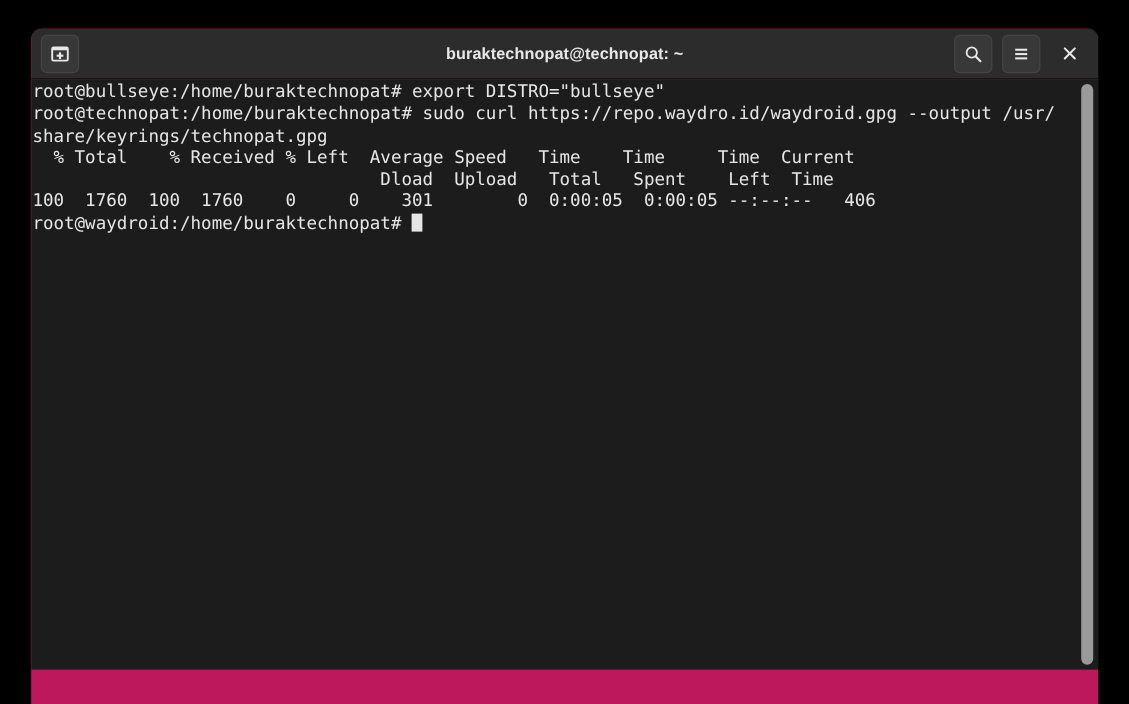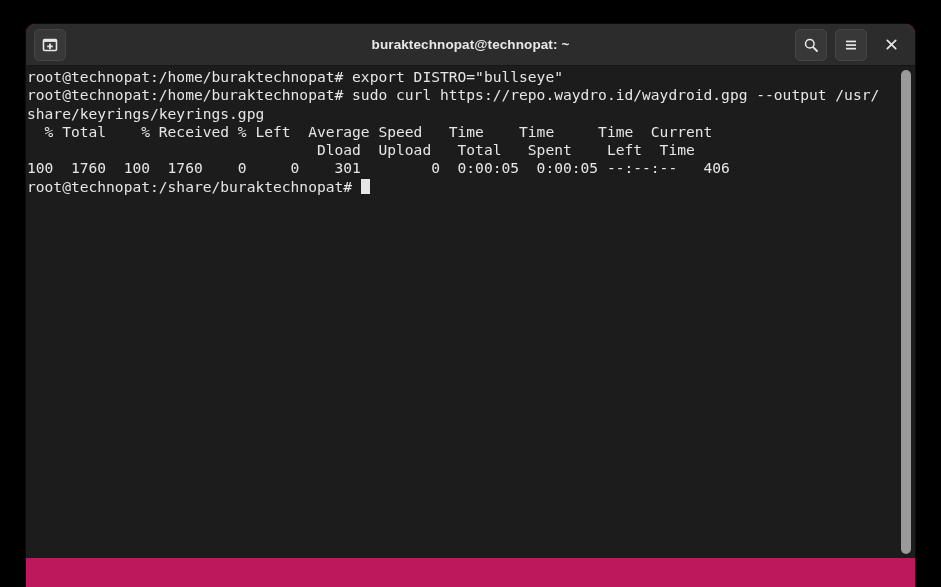--- a/index.html
+++ b/index.html
@@ -172,27 +172,27 @@
               <line x1="3.3" y1="3.3" x2="11.7" y2="11.7" stroke="#e8e8e8" stroke-width="1.7" stroke-linecap="round"></line>
               <line x1="11.7" y1="3.3" x2="3.3" y2="11.7" stroke="#e8e8e8" stroke-width="1.7" stroke-linecap="round"></line>
             </svg>
           </span>
         </div>
       </div>
     </div>
 
     <div id="terminal-body">
 
-      <pre id="term-text"><span>root@technopat:/home/buraktechnopat# export DISTRO="bullseye"</span>
+      <pre id="term-text"><span>root@bullseye:/home/buraktechnopat# export DISTRO="bullseye"</span>
 <span>root@technopat:/home/buraktechnopat# sudo curl https://repo.waydro.id/waydroid.gpg --output /usr/</span>
-<span>share/keyrings/keyrings.gpg</span>
+<span>share/keyrings/technopat.gpg</span>
 <span>  % Total    % Received % Left  Average Speed   Time    Time     Time  Current</span>
 <span>                                 Dload  Upload   Total   Spent    Left  Time</span>
 <span>100  1760  100  1760    0     0    301        0  0:00:05  0:00:05 --:--:--   406</span>
-<span>root@technopat:/share/buraktechnopat# </span><span class="cursor"></span></pre>
+<span>root@waydroid:/home/buraktechnopat# </span><span class="cursor"></span></pre>
 
       <div id="scrollbar-track">
         <div id="scrollbar-thumb"></div>
       </div>
 
     </div>
   </div>
 </div>
 
 </body></html>

